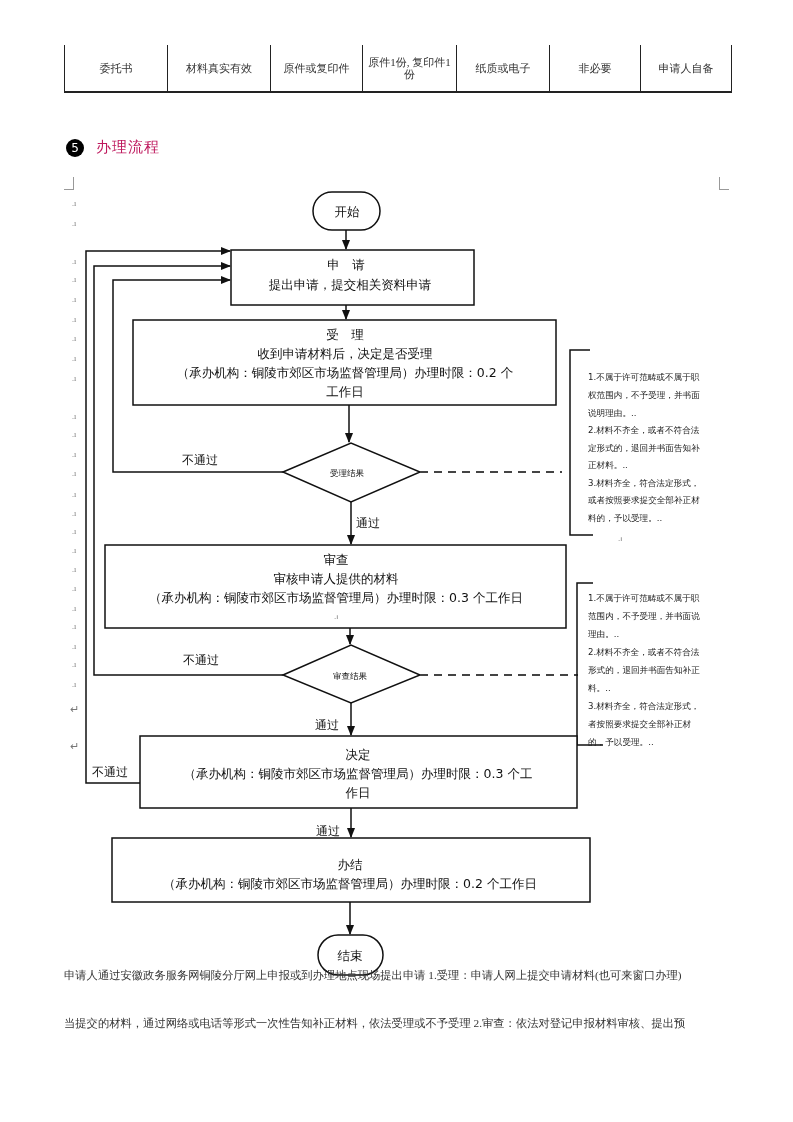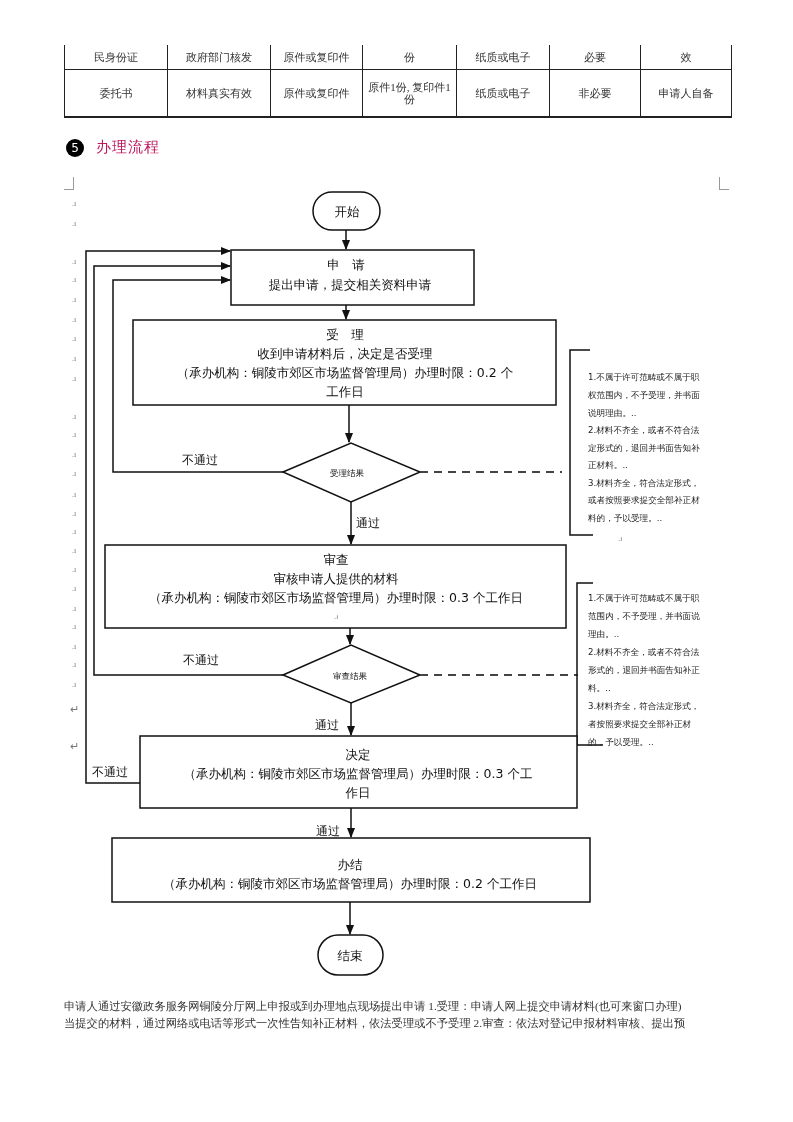--- a/index.html
+++ b/index.html
@@ -41,29 +41,20 @@
   <colgroup>
     <col style="width:103px">
       <col style="width:103px">
       <col style="width:92px">
       <col style="width:94px">
       <col style="width:93px">
       <col style="width:91px">
       <col style="width:91px">
   </colgroup>
   <tbody>
-      <tr class="r1">
-    <td>民身份证</td>
-    <td>政府部门核发</td>
-    <td>原件或复印件</td>
-    <td>份</td>
-    <td>纸质或电子</td>
-    <td>必要</td>
-    <td>效</td>
-  </tr>
   <tr class="r2">
     <td>委托书</td>
     <td>材料真实有效</td>
     <td>原件或复印件</td>
     <td>原件1份, 复印件1份</td>
     <td>纸质或电子</td>
     <td>非必要</td>
     <td>申请人自备</td>
   </tr>
 </tbody>
@@ -204,14 +195,14 @@
     <text class="nt" x="588" y="637">理由。..</text>
     <text class="nt" x="588" y="655">2.材料不齐全，或者不符合法</text>
     <text class="nt" x="588" y="673">形式的，退回并书面告知补正</text>
     <text class="nt" x="588" y="691">料。..</text>
     <text class="nt" x="588" y="709">3.材料齐全，符合法定形式，</text>
     <text class="nt" x="588" y="727">者按照要求提交全部补正材</text>
     <text class="nt" x="588" y="745">的，予以受理。..</text>
   </g>
 </svg>
 
-<div class="para serif" style="top:999px;">申请人通过安徽政务服务网铜陵分厅网上申报或到办理地点现场提出申请 1.受理：申请人网上提交申请材料(也可来窗口办理)</div>
+<div class="para serif" style="top:968px;">申请人通过安徽政务服务网铜陵分厅网上申报或到办理地点现场提出申请 1.受理：申请人网上提交申请材料(也可来窗口办理)</div>
 <div class="para serif" style="top:1016px;">当提交的材料，通过网络或电话等形式一次性告知补正材料，依法受理或不予受理 2.审查：依法对登记申报材料审核、提出预</div>
 
 </body></html>

